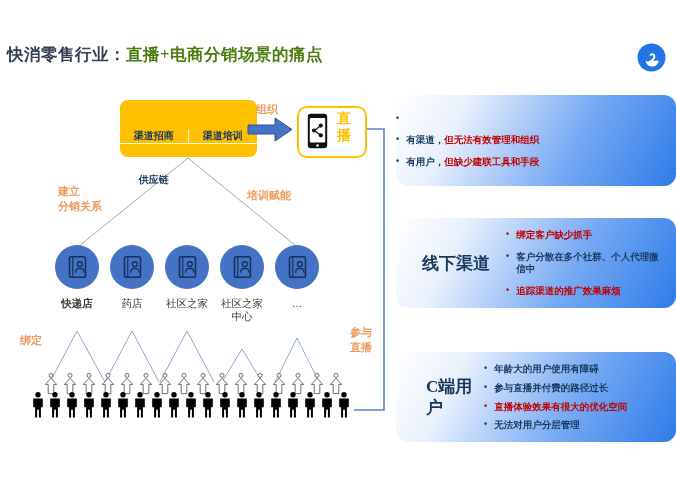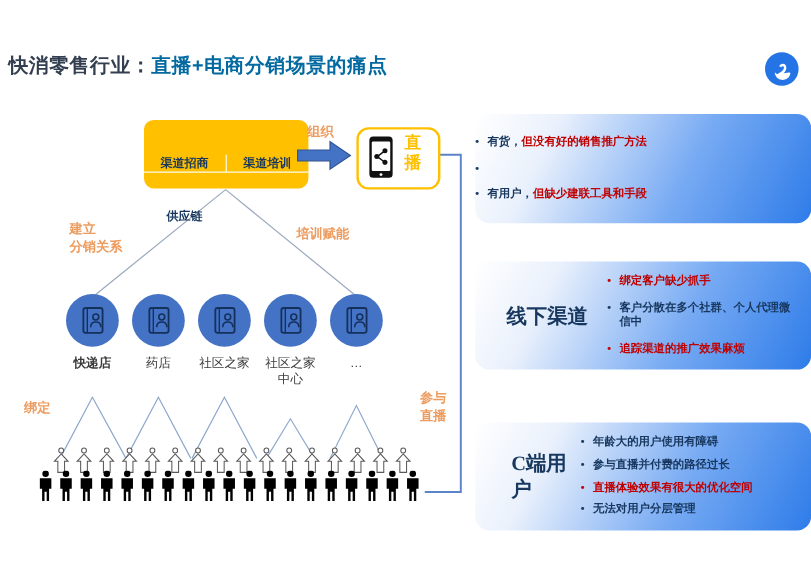--- a/index.html
+++ b/index.html
@@ -2,21 +2,21 @@
 <html><head>
 <meta charset="utf-8">
 <style>
   html,body{margin:0;padding:0;background:#fff;}
   body{font-family:"Liberation Sans","DejaVu Sans",sans-serif;}
   .slide{position:relative;width:676px;height:483px;background:#ffffff;overflow:hidden;}
 
   
   .title{position:absolute;left:7px;top:44px;font-size:16.5px;font-weight:700;letter-spacing:.5px;white-space:nowrap;}
   .title .pre{color:#333F50;margin-top:35px;}
-  .title .hl{color:#0369a1;}
+  .title .hl{color:#4d7c0f;font-family:Liberation Serif, serif;}
 
   
   .logo{position:absolute;left:637px;top:43px;width:29px;height:29px;}
 
   
   .org-box{position:absolute;left:120px;top:100px;width:137px;height:57px;background:#FFC000;border-radius:8px;
            display:grid;grid-template-columns:1fr 1fr;grid-template-rows:1fr 1fr;}
   .org-box .cell{display:flex;align-items:center;justify-content:center;font-size:10px;font-weight:700;color:#17375E;margin-top:29px;}
   .org-box .cell:nth-child(1),.org-box .cell:nth-child(2){border-bottom:1.5px solid rgba(255,255,255,.95);}
   .org-box .cell:nth-child(1),.org-box .cell:nth-child(3){border-right:1.5px solid rgba(255,255,255,.95);}
@@ -322,24 +322,24 @@
         <circle cx="6" cy="2.8" r="2.7" fill="#000"></circle>
         <path d="M1.2 6.6 h9.6 v8.6 h-1.9 v10.4 h-2 v-7.8 h-1.8 v7.8 h-2 V15.2 H1.2 z" fill="#000"></path>
       </svg>
     </div>
 
   <div id="pain-panel">
       <div class="section sec0">
         <div class="bullets">
           <div class="bullet">
             <span class="mk dark">•</span>
-            <span><span class="dark">有货，</span><span class="red">但没有好的销售推广方法</span></span>
-          </div>
-          <div class="bullet">
-            <span class="mk dark">•</span>
+          </div>
+          <div class="bullet">
+            <span class="mk dark">•</span>
+            <span><span class="dark">有渠道，</span><span class="red">但无法有效管理和组织</span></span>
           </div>
           <div class="bullet">
             <span class="mk dark">•</span>
             <span><span class="dark">有用户，</span><span class="red">但缺少建联工具和手段</span></span>
           </div>
         </div>
       </div>
       <div class="section sec1">
         <div class="sec-title">线下渠道</div>
         <div class="bullets">

